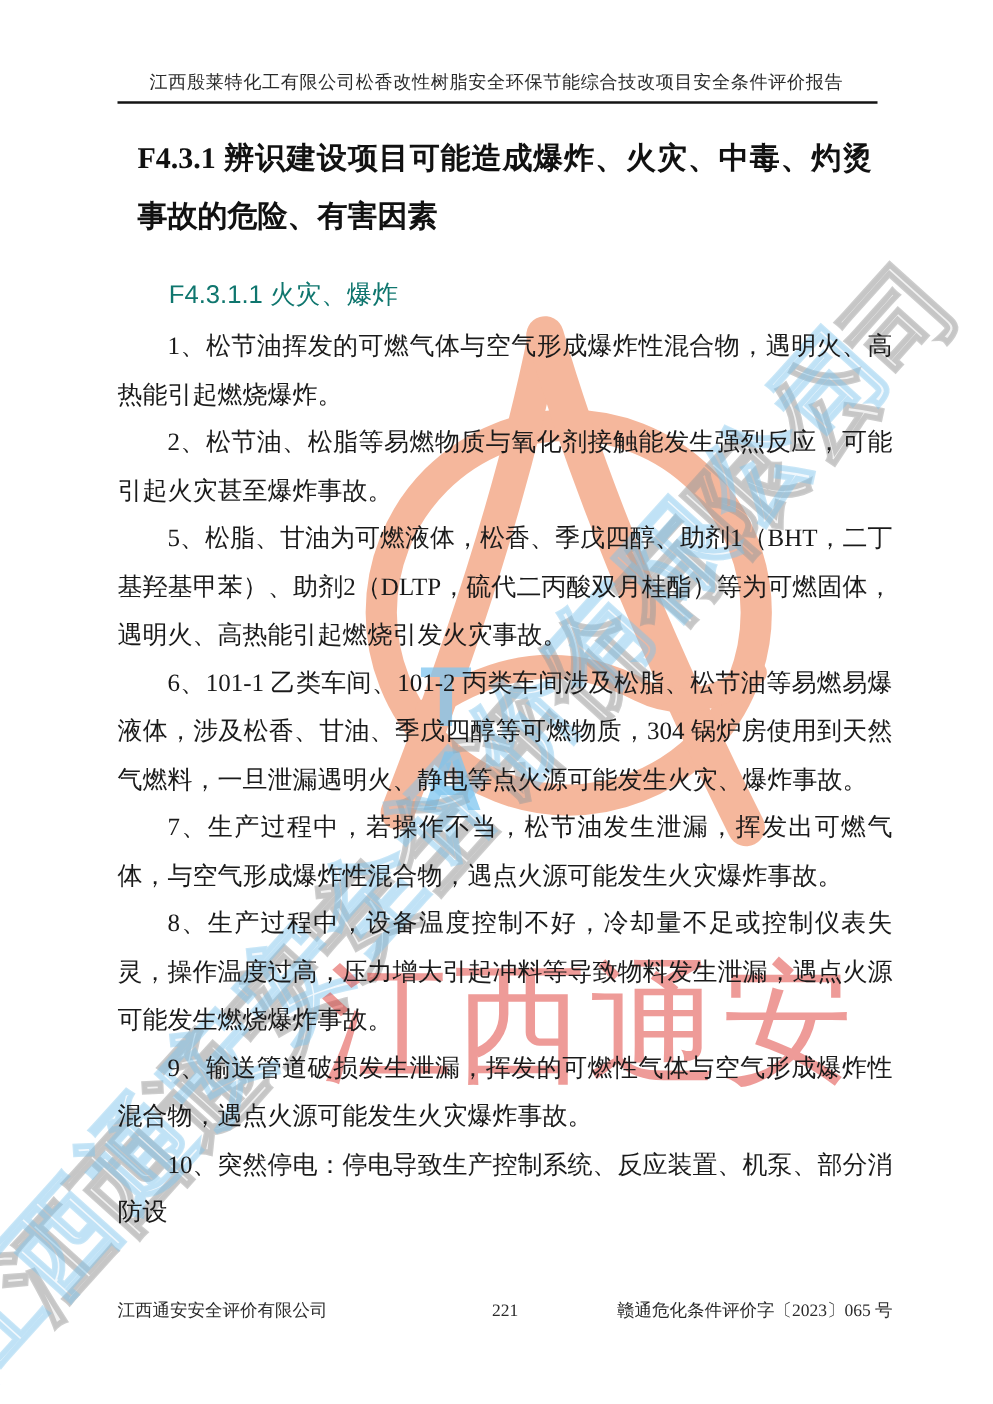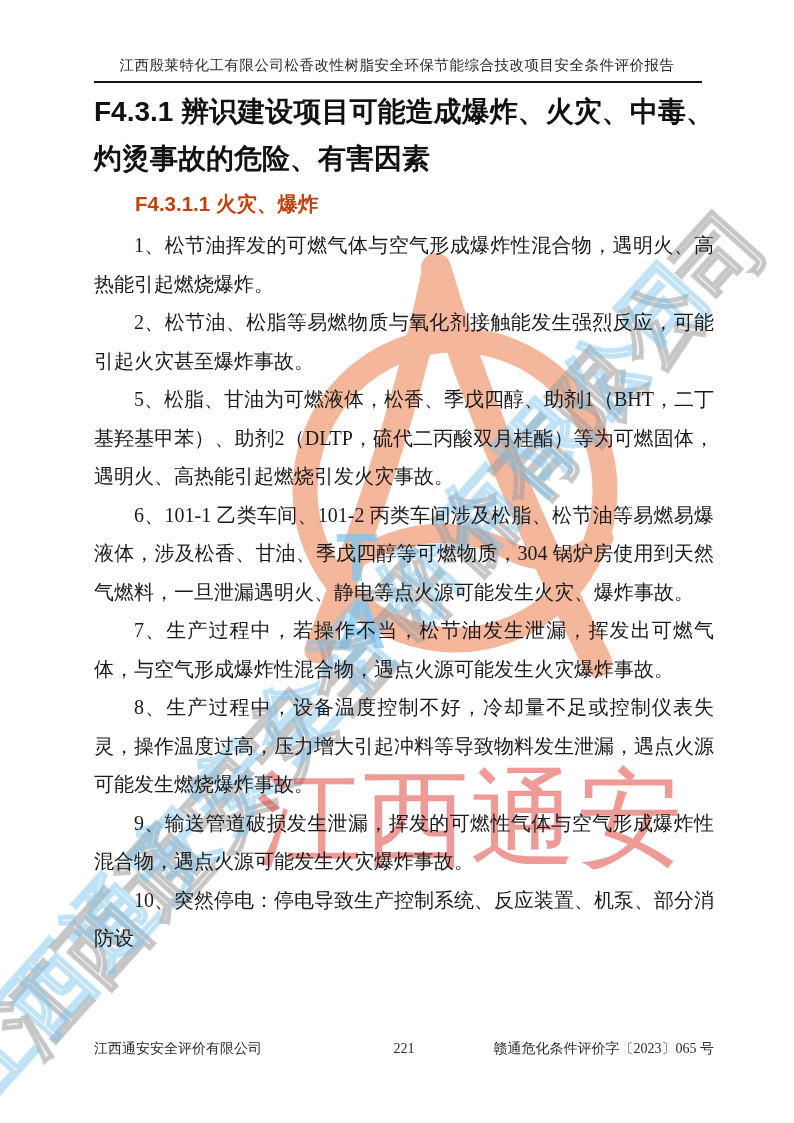--- a/index.html
+++ b/index.html
@@ -35,27 +35,27 @@
   }
 
   
   .hdr { position:absolute; z-index:1; top:44px; left:60px; right:60px; text-align:center;margin-top:12px; }
   .hdr-title { font-size:14.5px; letter-spacing:0.5px; color:#2b2b2b; }
   .hdr-rule { margin:6px 32px 0 34px; border-top:2px solid #141414; height:0; }
 
   
   .main { position:absolute; z-index:1; left:94px; right:80px; top:88px; }
   .sec-h {
-    margin:0; font-family:Liberation Sans, sans-serif;
-    font-weight:700; font-size:28px; line-height:47px; color:#111;
+    margin:16px; font-family:Liberation Serif, serif;
+    font-weight:700; font-size:24px; line-height:47px; color:#111;
     text-align:justify;
   }
   .sub-h {
     margin:0; font-family:"Liberation Sans","DejaVu Sans",sans-serif;
-    font-weight:700; font-size:20.5px; line-height:44px; color:#c2410c;
+    font-weight:400; font-size:20.5px; line-height:44px; color:#0f766e;
     text-indent:2em;
   }
   .para {
     margin:0; font-size:20px; line-height:38.5px;
     text-indent:2em; text-align:justify; color:#1a1a1a;
   }
 
   
   .ftr {
     position:absolute; z-index:1; left:94px; right:80px; top:1040px;

